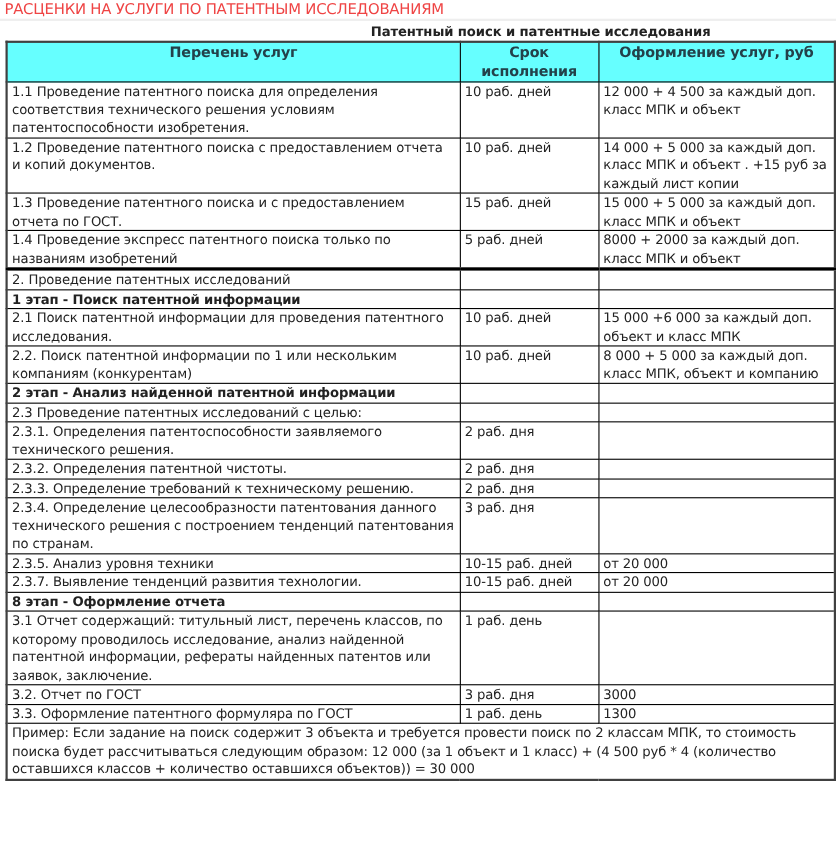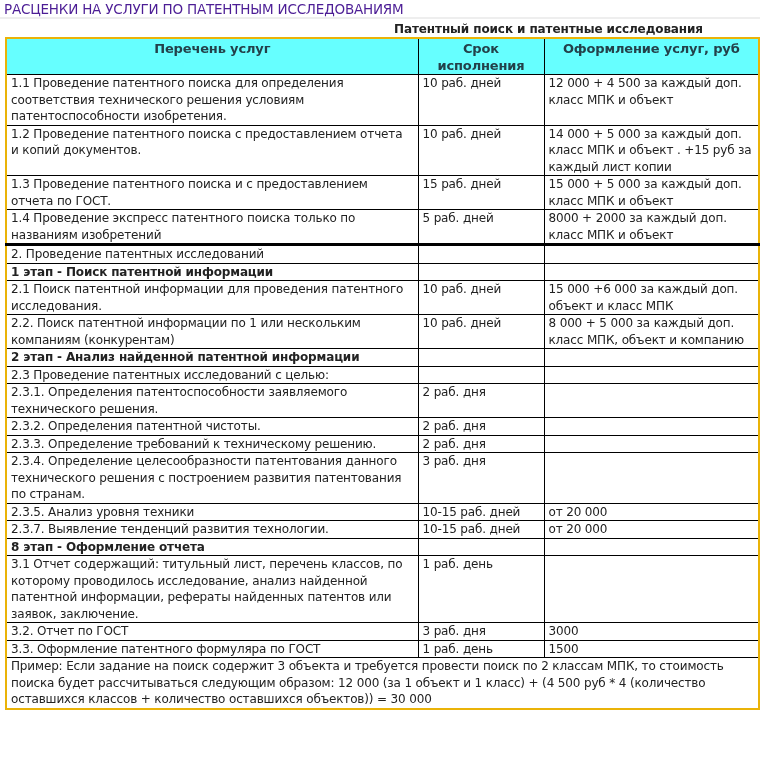--- a/index.html
+++ b/index.html
@@ -1,35 +1,34 @@
 <!DOCTYPE html>
 <html><head>
 <meta charset="utf-8">
 <style>
   html, body { margin: 0; padding: 0; background: #ffffff; }
   body { width: 760px; height: 775px; overflow: hidden; font-family: "DejaVu Sans", sans-serif; color: #222; }
   .page-title {
     font-family: "DejaVu Sans", sans-serif;
     font-size: 13.5px;
-    color: #4c1d95;
+    color: #ef4444;
     padding: 1px 0 0 4px;
     height: 16px;
     line-height: 16px;
     letter-spacing: -0.2px;
     border-bottom: 2px solid #eeeeee;
   }
   .caption {
     font-weight: bold;
     font-size: 12px;
     color: #222;
     height: 18px;
     line-height: 20px;
     padding-left: 337px;
     letter-spacing: -0.1px;
-    text-align: center;
   }
   table.price {
     border-collapse: collapse;
     margin-left: 5px;
     width: 753px;
     table-layout: fixed;
     font-size: 12px;
     line-height: 16.5px;
   }
   table.price td, table.price th {
@@ -42,21 +41,21 @@
     background: #66ffff;
     font-weight: bold;
     font-size: 13px;
     color: #23414a;
     text-align: center;
     line-height: 17px;
     padding-top: 1px;
     height: 34px;
   }
   table.price {
-    border: 2px solid #eab308;
+    border: 2px solid #404040;
   }
   col.c1 { width: 412px; }
   col.c2 { width: 126px; }
   col.c3 { width: 215px; }
   tr.bold td { font-weight: bold; }
   tr.section-break td { border-top: 3px solid #000; }
   td.note { padding-top: 0; padding-bottom: 0; line-height: 16.5px; margin-top: 36px; }
 </style>
 </head>
 <body>
@@ -137,21 +136,21 @@
         <td>2.3.2. Определения патентной чистоты.</td>
         <td>2 раб. дня</td>
         <td></td>
       </tr>
       <tr>
         <td>2.3.3. Определение требований к техническому решению.</td>
         <td>2 раб. дня</td>
         <td></td>
       </tr>
       <tr>
-        <td>2.3.4. Определение целесообразности патентования данного технического решения с построением развития патентования по странам.</td>
+        <td>2.3.4. Определение целесообразности патентования данного технического решения с построением тенденций патентования по странам.</td>
         <td>3 раб. дня</td>
         <td></td>
       </tr>
       <tr>
         <td>2.3.5. Анализ уровня техники</td>
         <td>10-15 раб. дней</td>
         <td>от 20 000</td>
       </tr>
       <tr>
         <td>2.3.7. Выявление тенденций развития технологии.</td>
@@ -169,21 +168,21 @@
         <td></td>
       </tr>
       <tr>
         <td>3.2. Отчет по ГОСТ</td>
         <td>3 раб. дня</td>
         <td>3000</td>
       </tr>
       <tr>
         <td>3.3. Оформление патентного формуляра по ГОСТ</td>
         <td>1 раб. день</td>
-        <td>1500</td>
+        <td>1300</td>
       </tr>
     </tbody>
   <tfoot>
     <tr>
       <td class="note" colspan="3">Пример: Если задание на поиск содержит 3 объекта и требуется провести поиск по 2 классам МПК, то стоимость поиска будет рассчитываться следующим образом: 12 000 (за 1 объект и 1 класс) + (4 500 руб * 4 (количество оставшихся классов + количество оставшихся объектов)) = 30 000</td>
     </tr>
   </tfoot>
 </table>
 
 </body></html>

